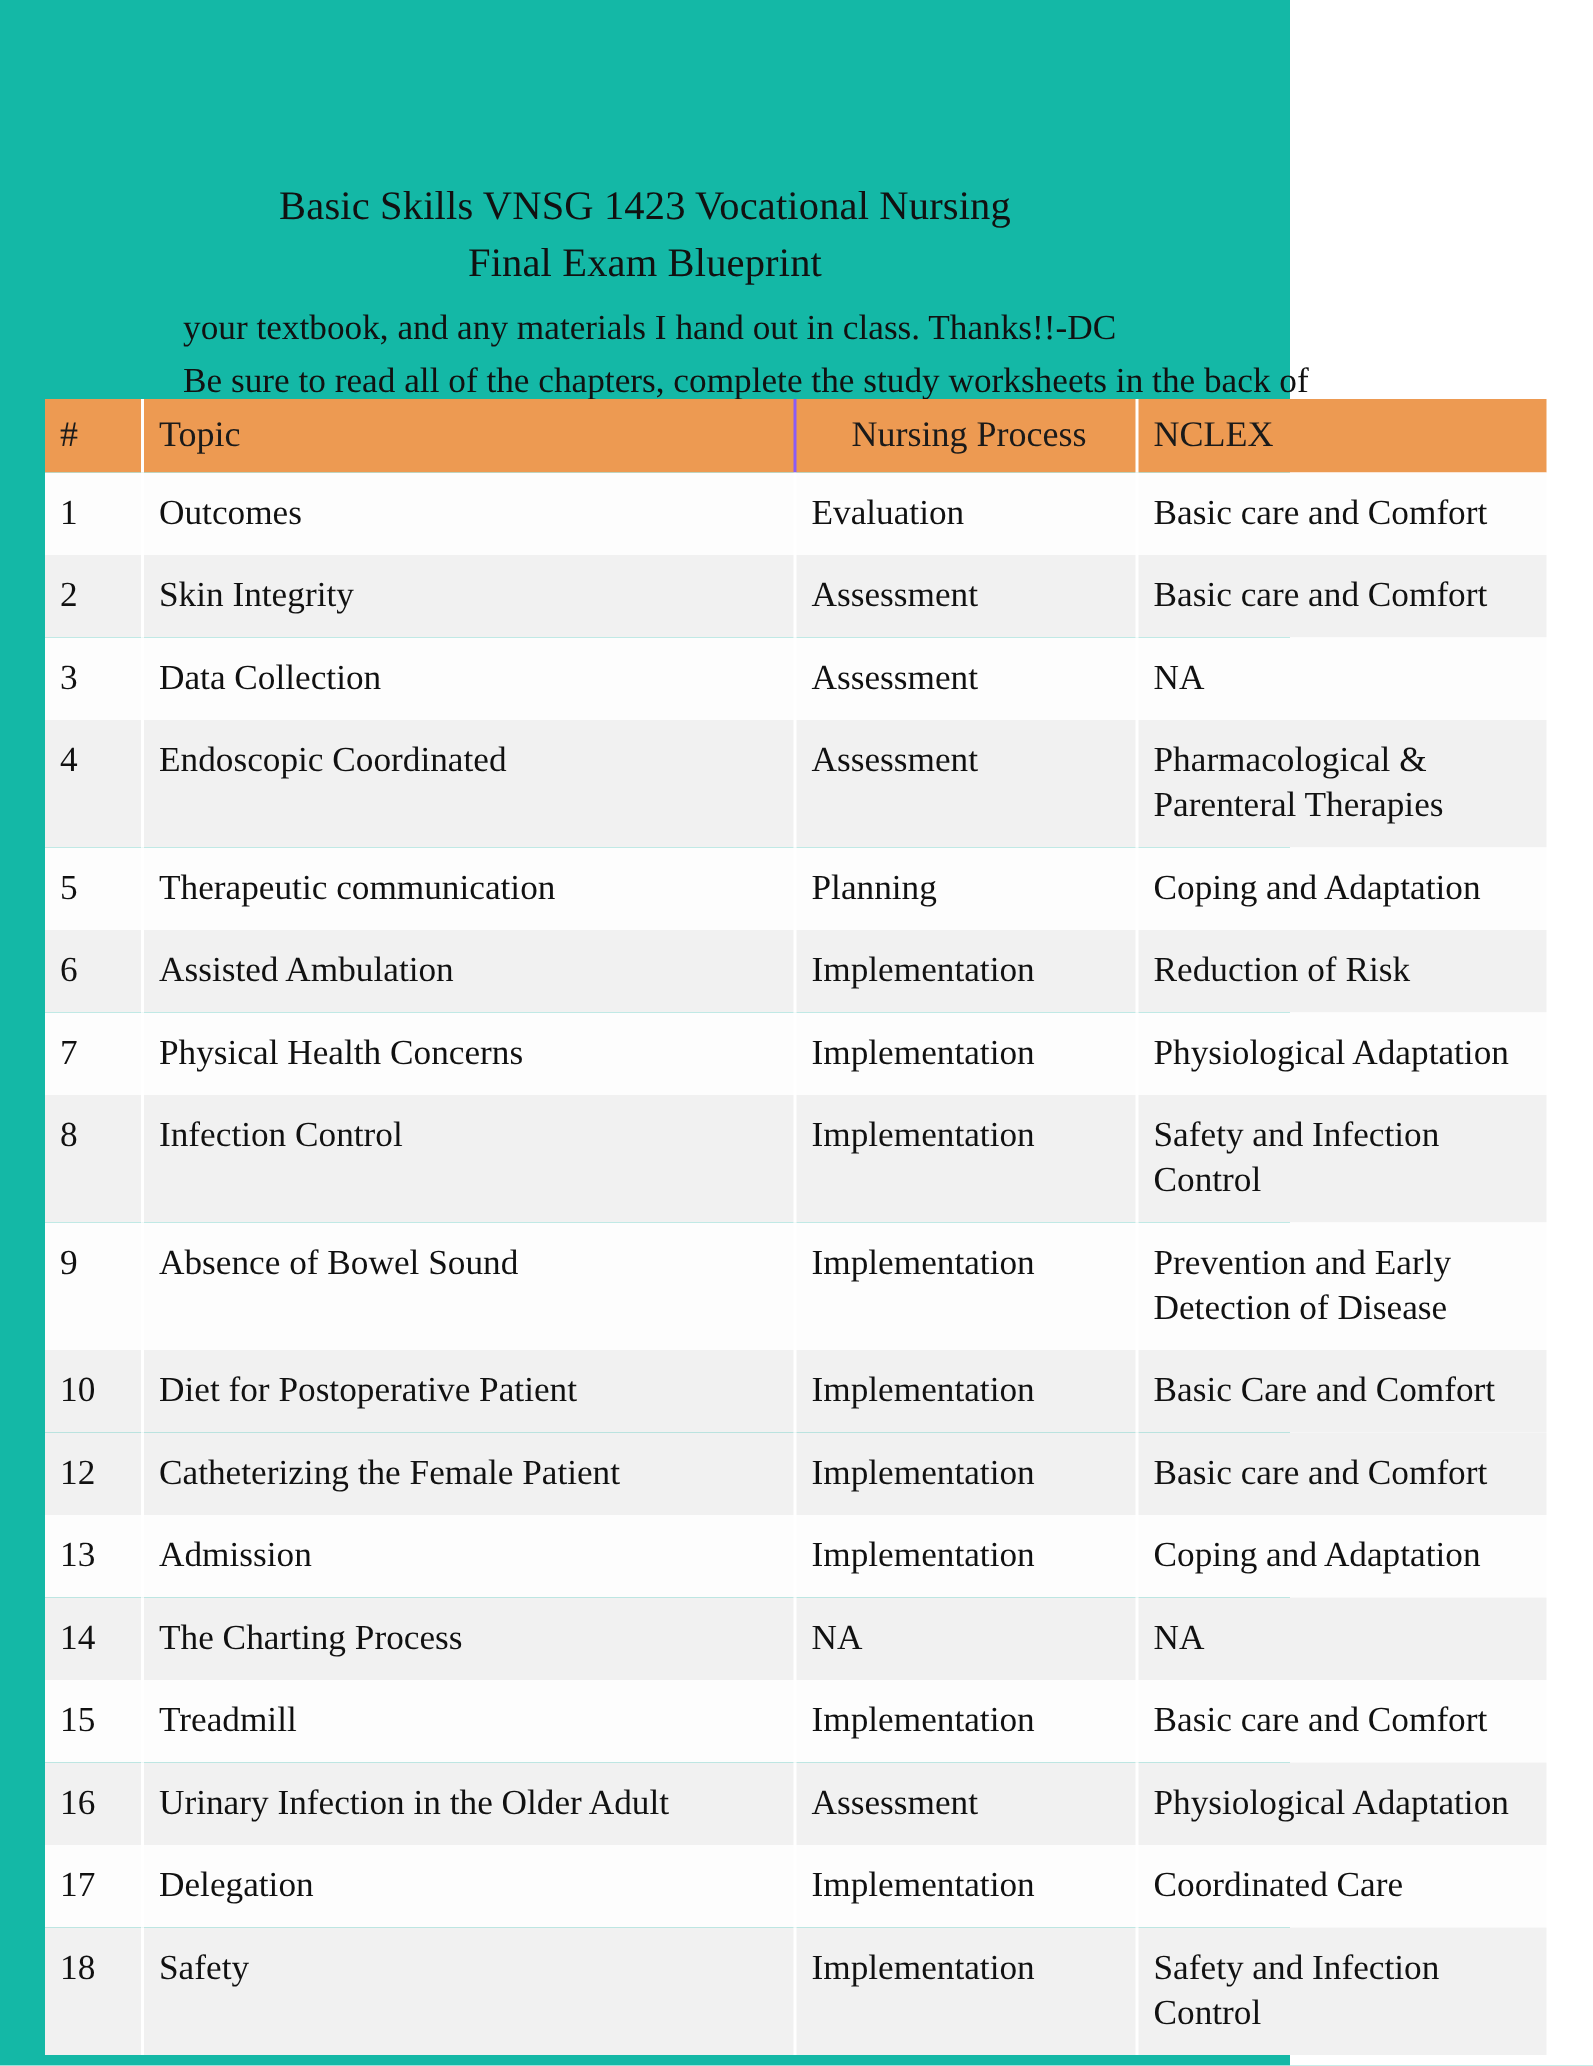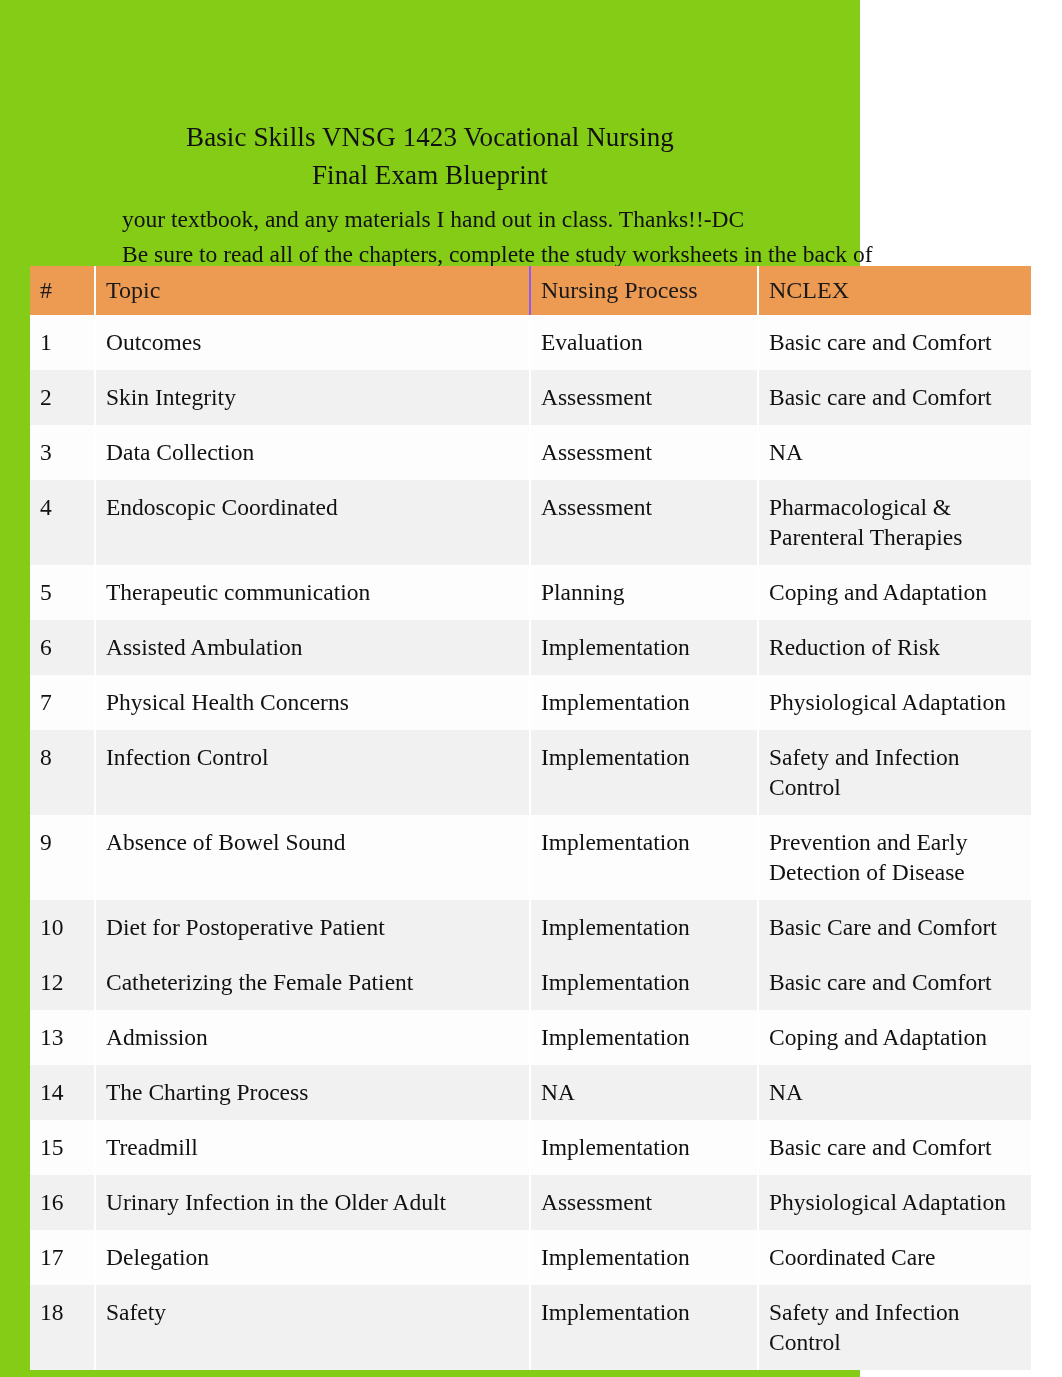--- a/index.html
+++ b/index.html
@@ -14,21 +14,21 @@
     font-family: "Liberation Serif", "DejaVu Serif", serif;
     color: #000000;
     position: relative;
     overflow: hidden;
   }
 
   .page {
     width: 860px;
     height: 1377px;
     position: relative;
-    background: #84cc16;
+    background: #14b8a6;
   }
 
   
   .heading-block {
     padding-top: 118px;
     text-align: center;
   }
   .doc-title-line {
     font-size: 27px;
     line-height: 38px;
@@ -92,21 +92,21 @@
   }
   table.blueprint tbody td:last-child { border-right: none; }
 
   table.blueprint tbody tr.alt td {
     background: #f1f1f1;
   }
 
   
   table.blueprint thead th.th-num   { border-right: 2px solid #ffffff; }
   table.blueprint thead th.th-topic { border-right: 2px solid #8b5cf6; margin-top: 48px; }
-  table.blueprint thead th.th-proc  { border-right: 2px solid #ffffff; }
+  table.blueprint thead th.th-proc  { border-right: 2px solid #ffffff; text-align: center; }
 
   .cell-multiline { white-space: normal; }
 </style>
 </head>
 <body>
 
 <div class="page">
 
   <div class="heading-block">
     <div class="doc-title-line">Basic Skills VNSG 1423 Vocational Nursing</div>

